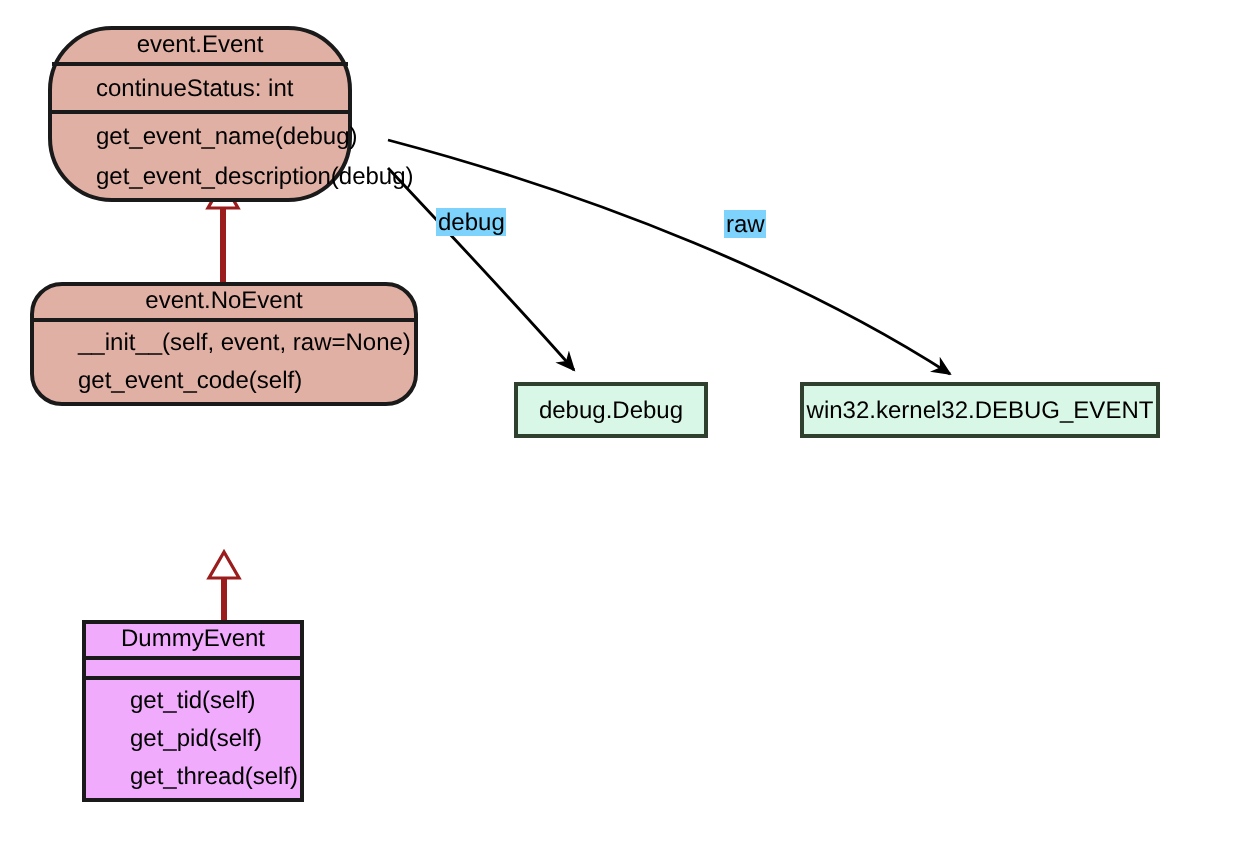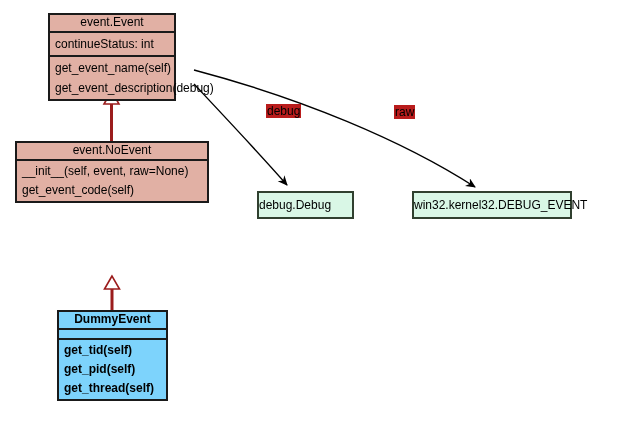--- a/index.html
+++ b/index.html
@@ -24,52 +24,52 @@
     cursor: pointer;
   }
   .class-box .title {
     text-align: center;
     line-height: 15px;
     padding: 0 4px 1px 4px;
     border-bottom: 2px solid #1a1a1a;
   }
   .class-box .section { border-bottom: 2px solid #1a1a1a; padding: 1px 0; }
   .class-box .section:last-child { border-bottom: none; }
-  .class-box .row { line-height: 19px; padding: 0 5px; white-space: nowrap; }
+  .class-box .row { line-height: 19px; padding: 0 22px; white-space: nowrap; }
 
-  #box-event   { left: 48px;  top: 13px;  width: 128px; }
+  #box-event   { left: 24px;  top: 13px;  width: 152px; border-radius: 32px; }
   #box-event .row { line-height: 20px; }
-  #box-noevent { left: 15px;  top: 141px; width: 194px; }
-  #box-dummy   { left: 57px;  top: 310px; width: 111px; background: #7dd3fc; font-weight: bold; }
+  #box-noevent { left: 15px;  top: 141px; width: 194px; border-radius: 16px; }
+  #box-dummy   { left: 41px;  top: 310px; width: 111px; background: #f0abfc; }
   #box-dummy .empty-section { height: 6px; }
 
   .module-box {
     position: absolute;
     background: #d9f7e6;
     border: 2px solid #30402f;
     box-sizing: border-box;
     height: 28px;
     line-height: 24px;
+    text-align: center;
     white-space: nowrap;
     z-index: 2;
     cursor: pointer;
   }
   #box-debug       { left: 257px; top: 191px; width: 97px; }
-  #box-debugevent  { left: 400px; top: 191px; width: 160px; margin-left: 12px; }
+  #box-debugevent  { left: 400px; top: 191px; width: 180px; }
 
   .edge-label {
     position: absolute;
     z-index: 3;
     font-size: 12px;
-    background: #b91c1c;
+    background: #7dd3fc;
     padding: 0 1px;
-    margin-left: 48px;
   }
   #label-debug { left: 218px; top: 104px; }
-  #label-raw   { left: 346px; top: 105px; }
+  #label-raw   { left: 362px; top: 105px; }
 </style>
 </head>
 <body>
 
 <div class="canvas">
 
   <svg class="edges" viewBox="0 0 619 424">
     <defs>
       <marker id="arrowhead" markerWidth="12" markerHeight="10" refX="9" refY="4.5" orient="auto" markerUnits="userSpaceOnUse">
         <path d="M0,0 L10,4.5 L0,9 L3,4.5 z" fill="#000000"></path>
@@ -86,21 +86,21 @@
     <line x1="112" y1="310" x2="112" y2="289" stroke="#9b1c1c" stroke-width="3"></line>
     <polygon points="112,276 104.5,289 119.5,289" fill="#ffffff" stroke="#9b1c1c" stroke-width="1.6"></polygon>
   </svg>
 
   <div class="class-box" id="box-event">
     <div class="title">event.Event</div>
     <div class="section">
       <div class="row">continueStatus: int</div>
     </div>
     <div class="section">
-      <div class="row">get_event_name(self)</div>
+      <div class="row">get_event_name(debug)</div>
       <div class="row">get_event_description(debug)</div>
     </div>
   </div>
 
   <div class="class-box" id="box-noevent">
     <div class="title">event.NoEvent</div>
     <div class="section">
       <div class="row">__init__(self, event, raw=None)</div>
       <div class="row">get_event_code(self)</div>
     </div>

